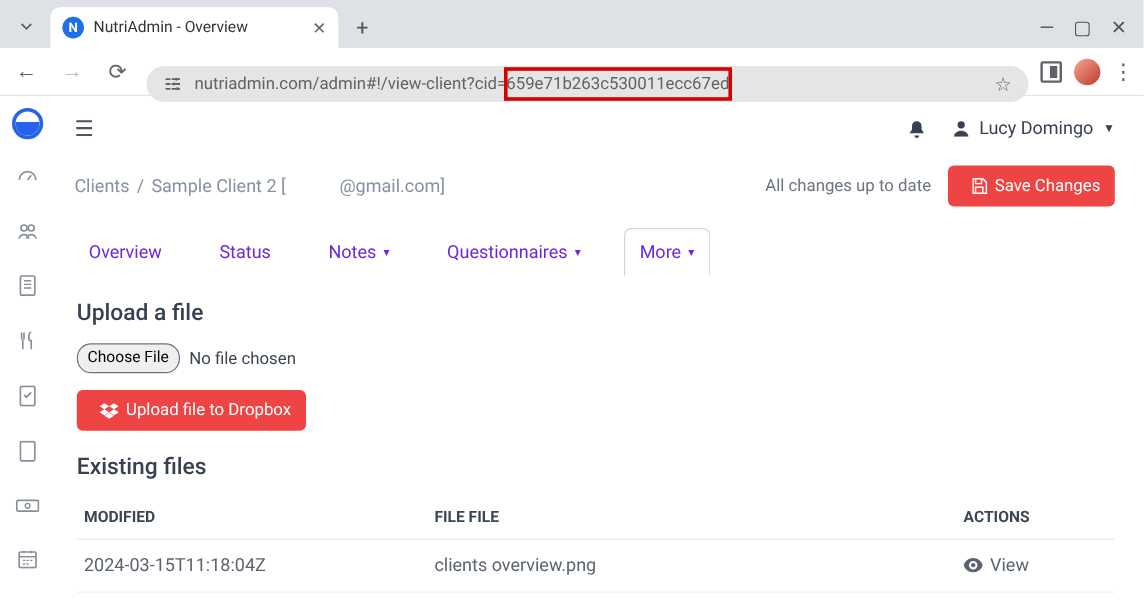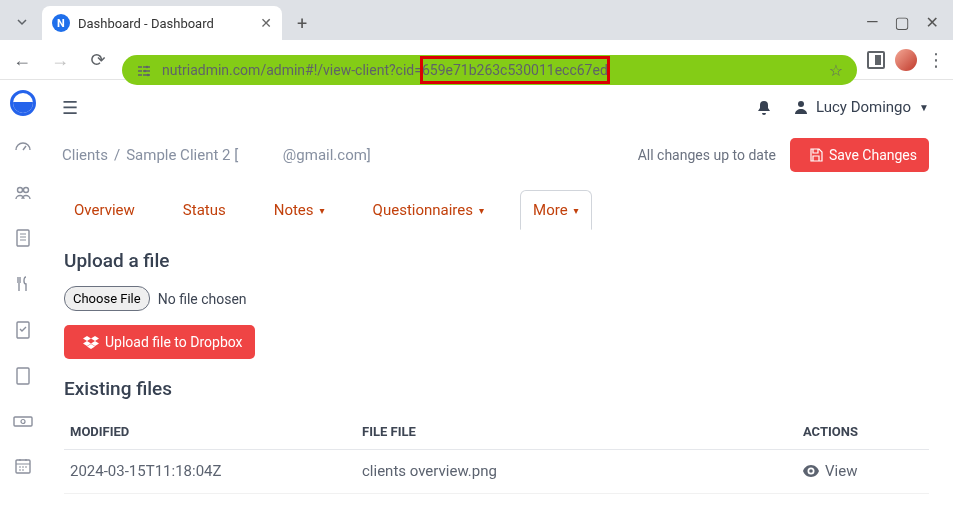--- a/index.html
+++ b/index.html
@@ -11,21 +11,21 @@
 .tab { background: #fff; border-radius: 8px 8px 0 0; height: 34px; display: flex; align-items: center; padding: 0 10px; margin-left: 2px; min-width: 240px; gap: 8px; }
 .tab-favicon { width: 18px; height: 18px; background: #1f6feb; border-radius: 50%; display: flex; align-items: center; justify-content: center; color: #fff; font-weight: bold; font-size: 11px; }
 .tab-title { font-size: 13px; color: #333; flex: 1; }
 .tab-close { color: #666; font-size: 14px; cursor: pointer; }
 .new-tab { width: 28px; height: 28px; display: flex; align-items: center; justify-content: center; color: #555; font-size: 18px; margin-left: 6px; margin-bottom: 3px; }
 .window-controls { margin-left: auto; display: flex; gap: 16px; padding-right: 14px; padding-bottom: 8px; color: #555; }
 
 .browser-bar { height: 40px; background: #fff; display: flex; align-items: center; padding: 0 8px; gap: 10px; border-bottom: 1px solid #e4e4e4; }
 .nav-btn { color: #5f6368; font-size: 18px; width: 28px; text-align: center; }
 .nav-btn.disabled { color: #c0c0c0; }
-.url-bar { flex: 1; background: #84cc16; border-radius: 20px; height: 30px; display: flex; align-items: center; padding: 0 14px; gap: 10px; position: relative; margin-top: 21px; }
+.url-bar { flex: 1; background: #e5e5e5; border-radius: 20px; height: 30px; display: flex; align-items: center; padding: 0 14px; gap: 10px; position: relative; margin-top: 21px; }
 .url-icon { color: #5f6368; font-size: 14px; }
 .url-text { font-size: 14px; color: #5f6368; white-space: nowrap; }
 .url-highlight { position: absolute; border: 3px solid #d90000; height: 28px; top: 1px; pointer-events: none; }
 .star-icon { color: #5f6368; margin-left: auto; font-size: 16px; }
 .ext-icon { width: 18px; height: 18px; border: 2px solid #5f6368; border-radius: 2px; position: relative; }
 .ext-icon::after { content: ""; position: absolute; right: 2px; top: 2px; bottom: 2px; width: 6px; background: #5f6368; }
 .avatar { width: 22px; height: 22px; border-radius: 50%; background: linear-gradient(135deg, #f4a896, #c0392b); }
 .menu-dots { color: #5f6368; font-size: 18px; }
 
 
@@ -42,21 +42,21 @@
 .user { display: flex; align-items: center; gap: 8px; font-size: 15px; }
 
 .breadcrumb-row { display: flex; align-items: center; margin-top: 12px; }
 .breadcrumb { font-size: 15px; color: #8790a1; display: flex; gap: 6px; align-items: flex-start; }
 .breadcrumb-current { color: #8790a1; }
 .save-row-right { margin-left: auto; display: flex; align-items: center; gap: 14px; }
 .status-text { font-size: 14px; color: #6b7280; }
 .btn { border: none; border-radius: 5px; padding: 9px 12px; font-size: 14px; cursor: pointer; display: inline-flex; align-items: center; gap: 6px; }
 .btn-primary { background: #ef4444; color: #fff; padding-left: 19px; }
 
-.tabs { display: flex; gap: 24px; margin-top: 18px; border-bottom: 1px solid transparent; font-size: 15px; color: #c2410c; }
+.tabs { display: flex; gap: 24px; margin-top: 18px; border-bottom: 1px solid transparent; font-size: 15px; color: #6d28d9; }
 .tab-item { padding: 10px 12px; cursor: pointer; display: flex; align-items: center; gap: 6px; }
 .tab-item.active { border: 1px solid #d1d5db; border-bottom-color: #fff; border-radius: 6px 6px 0 0; background: #fff; }
 .caret { font-size: 10px; }
 
 .section { padding: 18px 0 0 2px; }
 .section h2 { font-size: 19px; font-weight: 500; color: #374151; margin-bottom: 14px; }
 .file-row { display: flex; align-items: center; gap: 8px; margin-bottom: 14px; }
 .choose-btn { border: 1px solid #6b7280; background: #efefef; padding: 4px 8px; font-size: 13px; border-radius: 12px; }
 .no-file { font-size: 14px; color: #3d4553; }
 
@@ -74,21 +74,21 @@
 <body>
 
 <div class="browser-top">
   <div class="tab-dropdown">
     <svg width="14" height="14" viewBox="0 0 14 14">
         <path d="M3 5l4 4 4-4" stroke="#5f6368" stroke-width="1.5" fill="none"></path>
       </svg>
   </div>
   <div class="tab">
     <span class="tab-favicon">N</span>
-    <span class="tab-title">Dashboard - Dashboard</span>
+    <span class="tab-title">NutriAdmin - Overview</span>
     <span class="tab-close">✕</span>
   </div>
   <div class="new-tab">+</div>
   <div class="window-controls">
     <span>—</span>
     <span>▢</span>
     <span>✕</span>
   </div>
 </div>
 

